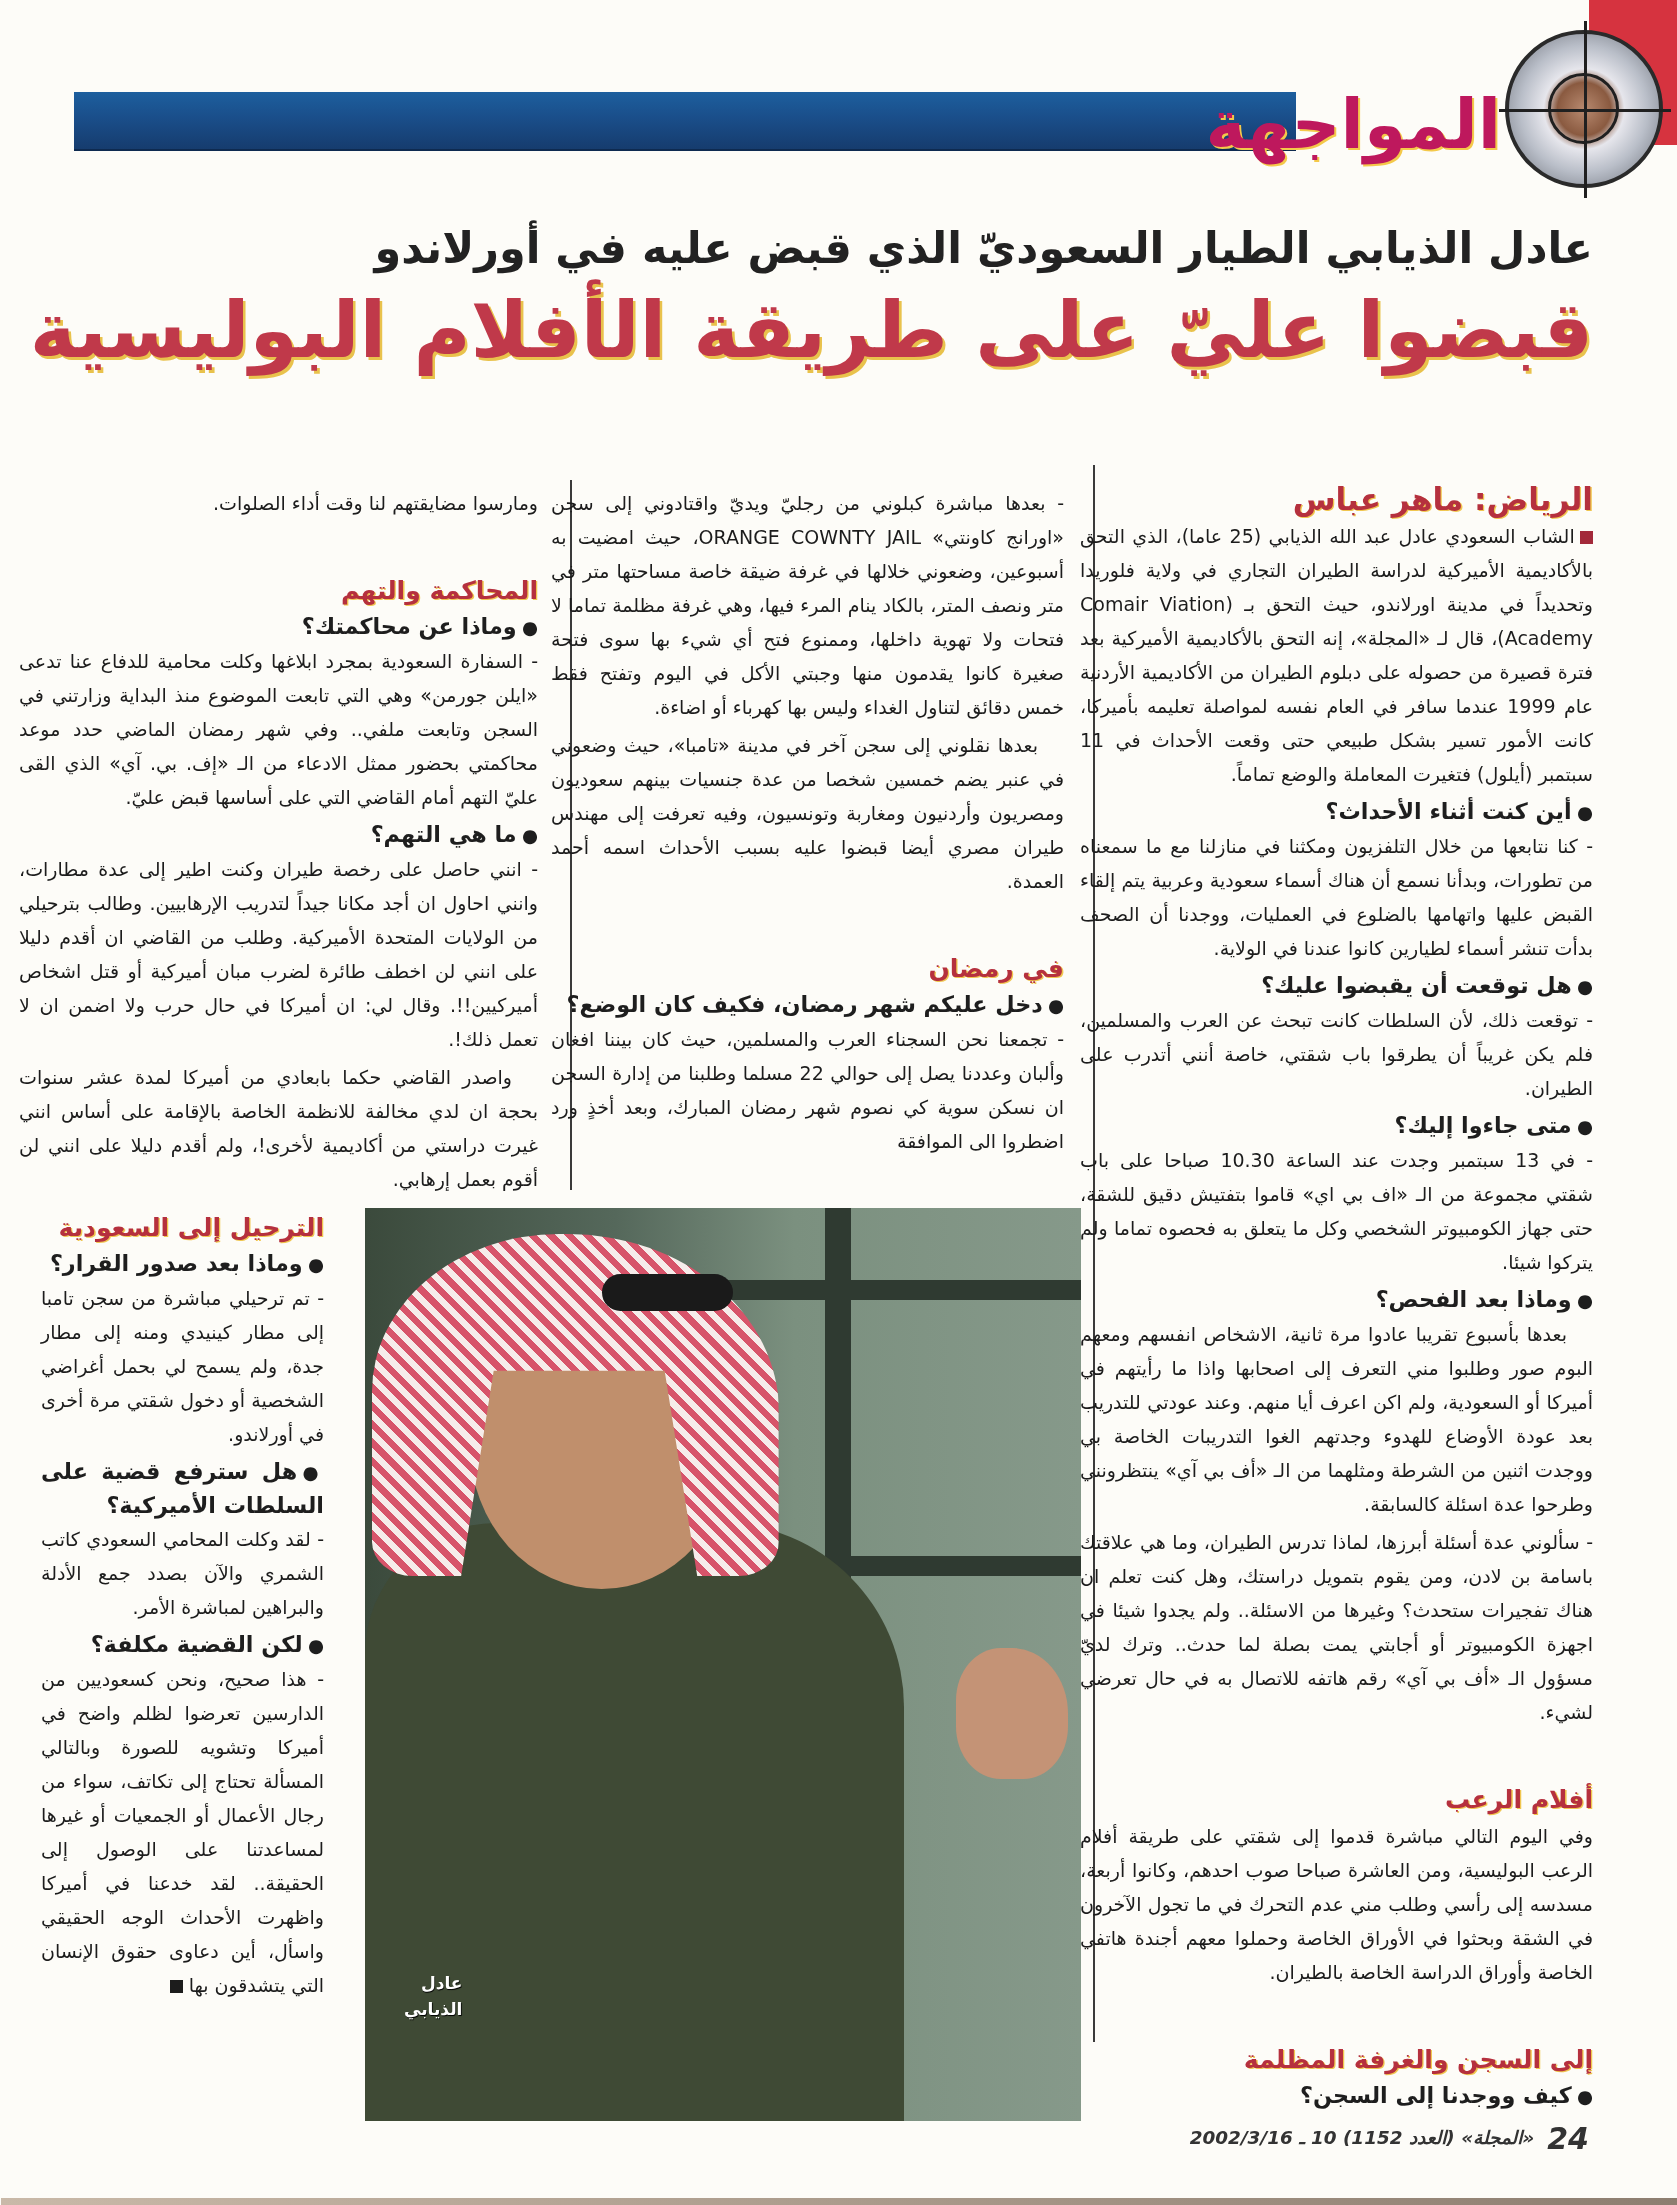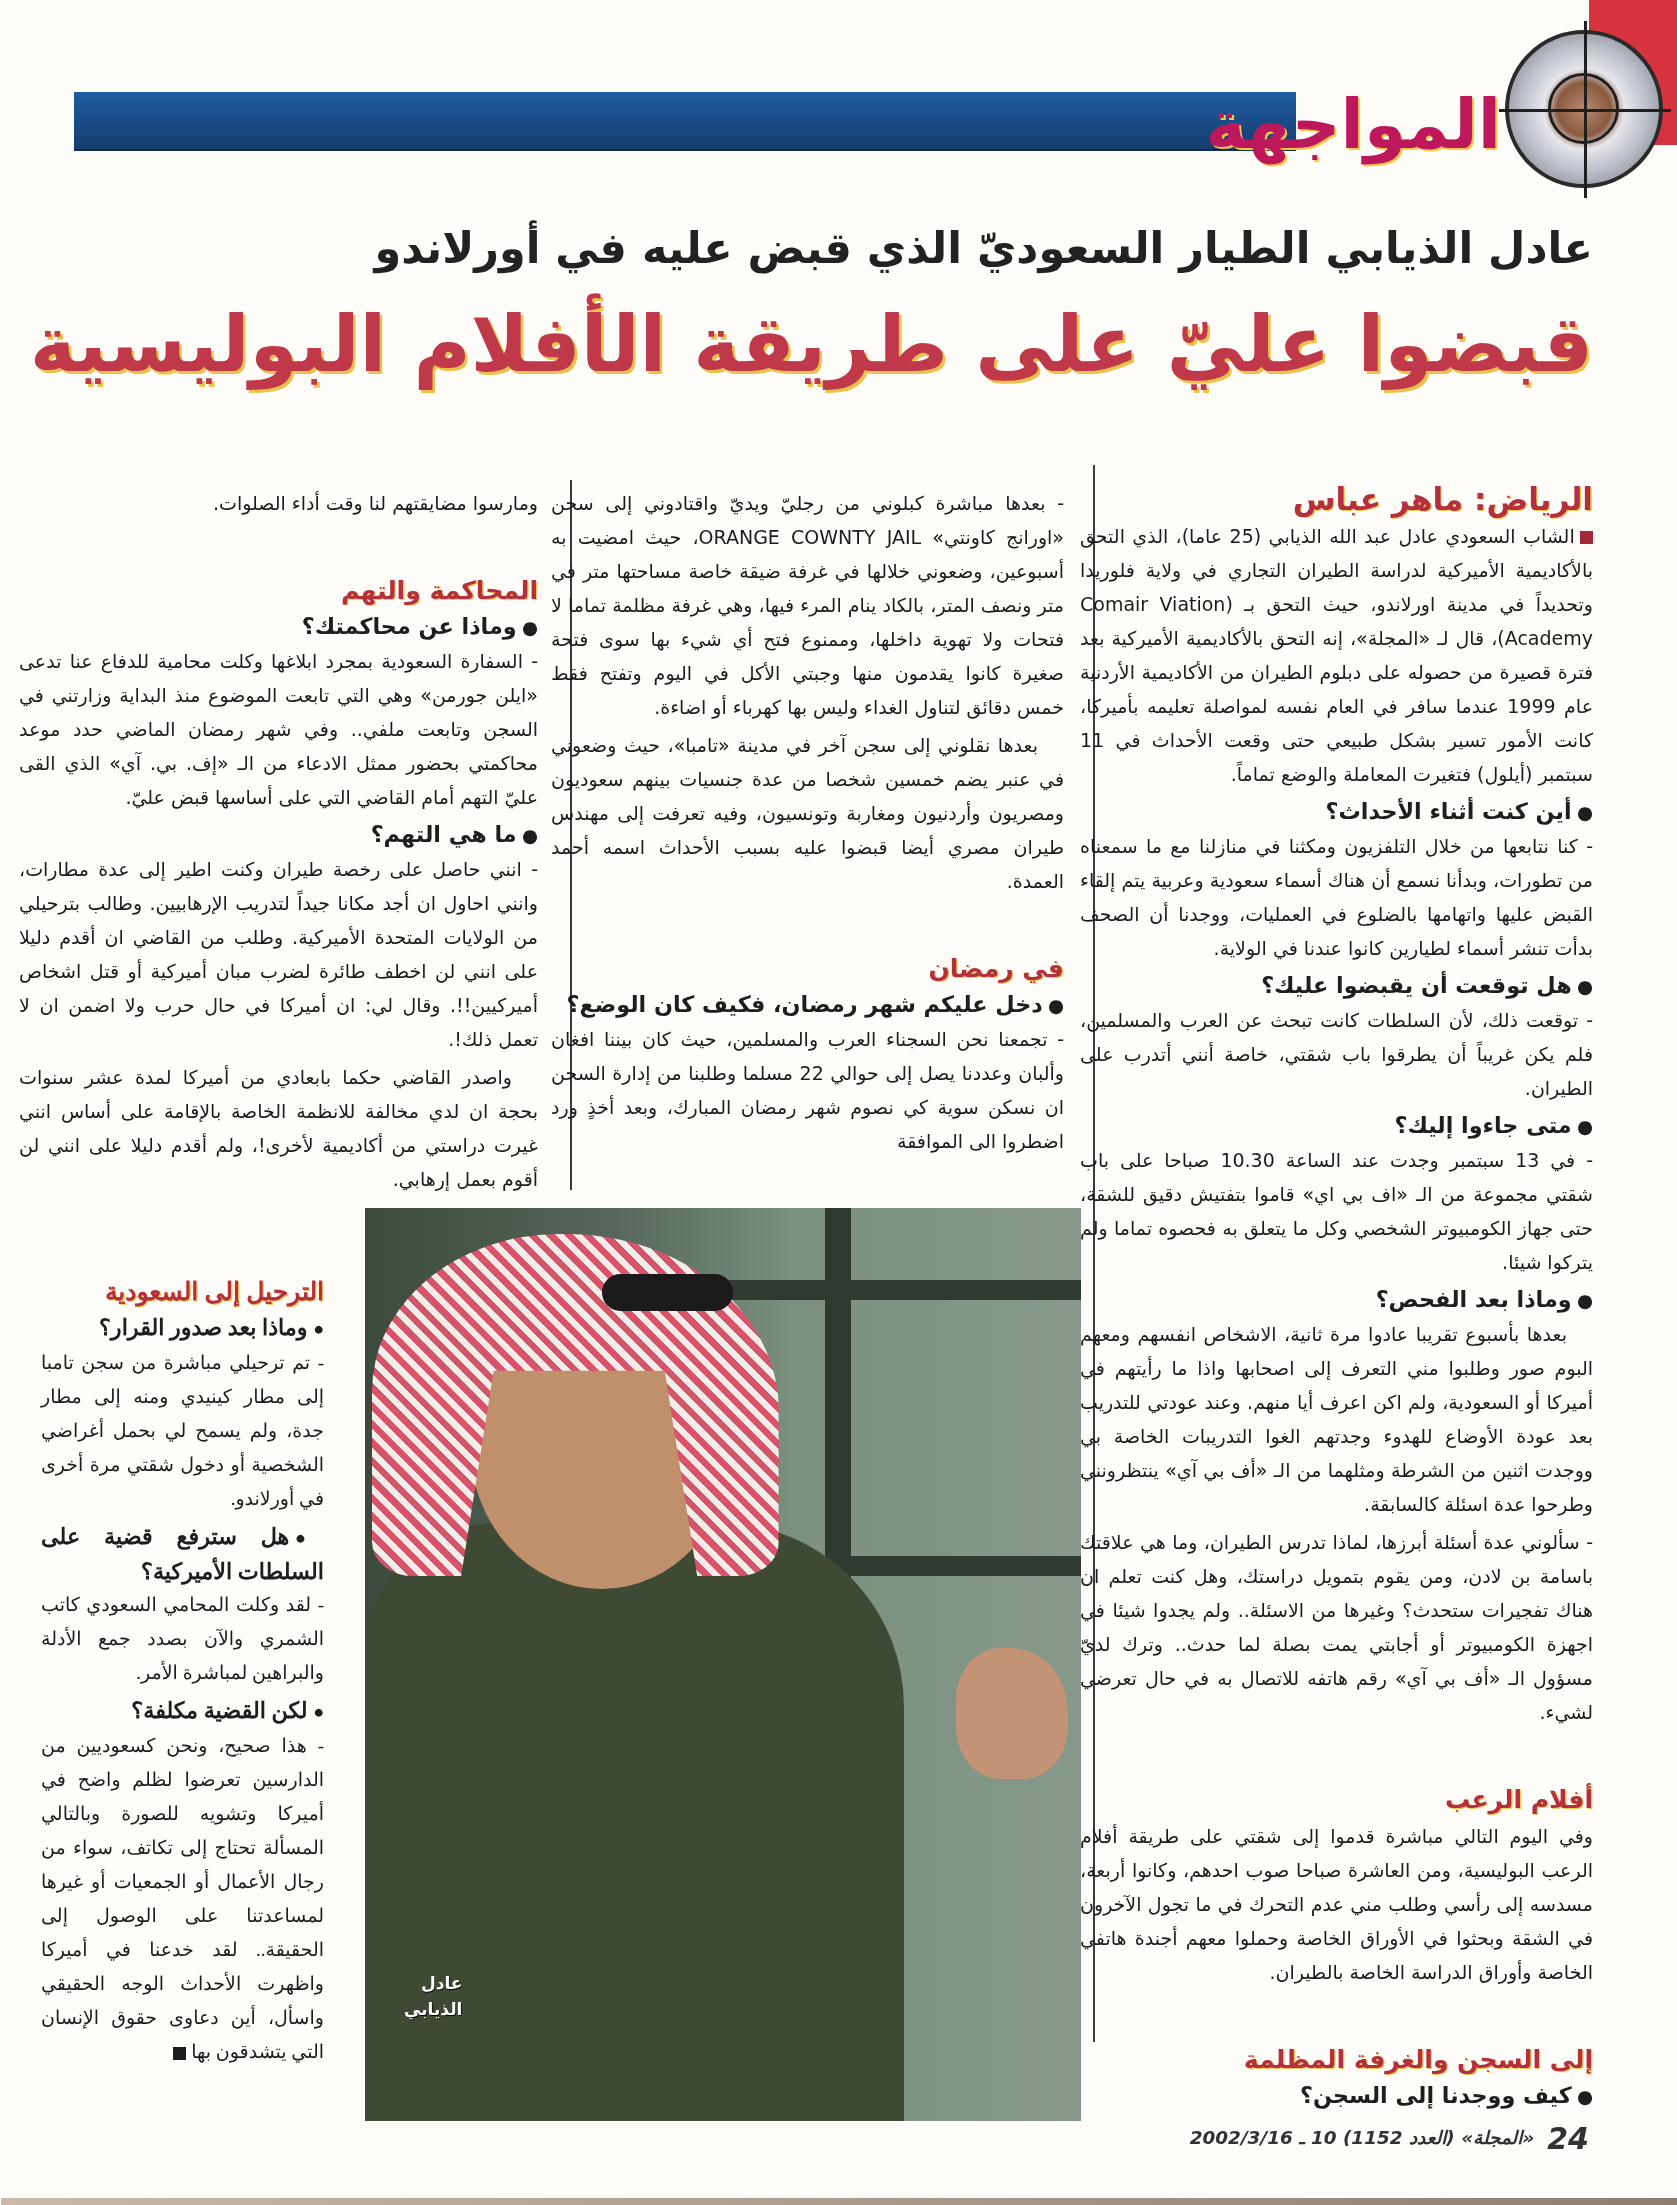--- a/index.html
+++ b/index.html
@@ -17,29 +17,29 @@
   .target { position: absolute; top: 30px; left: 1505px; width: 158px; height: 158px; border-radius: 50%;
     background: radial-gradient(circle at 50% 50%, #b88a70 0%, #8a5a40 25%, #e6e6ec 38%, #b9bec8 60%, #5f636c 100%);
     border: 4px solid #2a2a2a; }
   .target .ring { position: absolute; top: 39px; left: 39px; width: 71px; height: 71px; border-radius: 50%; border: 3.3px solid #202020; }
   .target .h { position: absolute; top: 75px; left: -10.5px; width: 172px; height: 3.3px; background: #202020; }
   .target .v { position: absolute; top: -13px; left: 75px; width: 3.3px; height: 177px; background: #202020; }
 
   
   .subtitle { position: absolute; top: 223px; right: 85px; font-size: 43px; font-weight: 700; color: #222;
     white-space: nowrap; letter-spacing: -0.7px; }
-  .headline { position: absolute; top: 299px; right: 85px; font-size: 78px; font-weight: 700; color: #c0394a;
+  .headline { position: absolute; top: 285px; right: 85px; font-size: 78px; font-weight: 700; color: #c0394a;
     white-space: nowrap; letter-spacing: -2px; text-shadow: 2.6px 2.6px 0 #e9c24c; }
 
   
   .col { position: absolute; font-size: 19px; line-height: 34px; text-align: justify; direction: rtl; }
   .col-right { top: 480px; right: 85px; width: 513px; }
   .col-mid   { top: 486px; right: 614px; width: 513px; }
   .col-left  { top: 486px; right: 1140px; width: 519px; }
-  .col-narrow{ top: 1264px; right: 1354px; width: 283px; font-family: Liberation Serif, serif; }
+  .col-narrow{ top: 1200px; right: 1354px; width: 283px; }
 
   .divider-1 { position: absolute; top: 465px; left: 1093px; width: 2px; height: 1577px; background: #3a3a3a; }
   .divider-2 { position: absolute; top: 480px; left: 570px; width: 2px; height: 710px; background: #3a3a3a; }
 
   .sub-head { color: #b5303e; font-weight: 700; font-size: 25px; line-height: 38px; text-shadow: 1.3px 1.3px 0 #f0c64f; margin-top: 9.2px; }
   .q { font-weight: 700; font-size: 22.3px; line-height: 33px; color: #1e1e1e; }
   .q::before { content: "\25CF"; margin-left: 5.3px; font-size: 18.4px; }
   .p { margin-bottom: 4px; }
   .p.indent { text-indent: 26px; }
   .lead-square { display: inline-block; width: 13px; height: 13px; background: #a3293a; margin-left: 5.3px; vertical-align: middle; }

